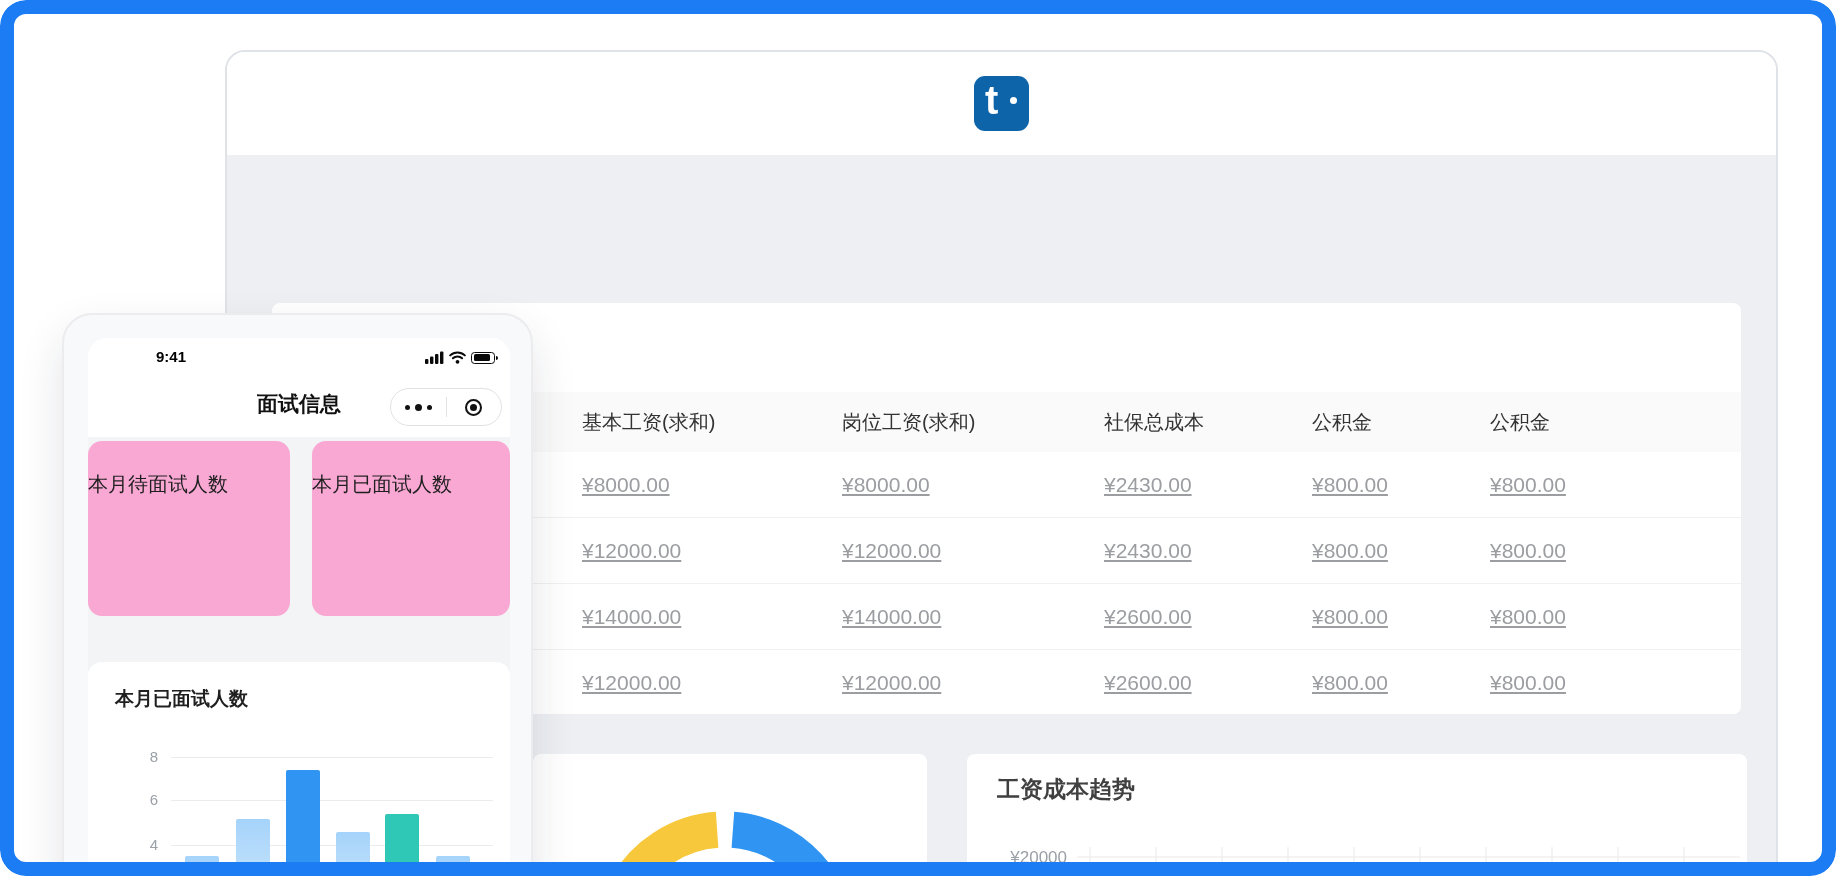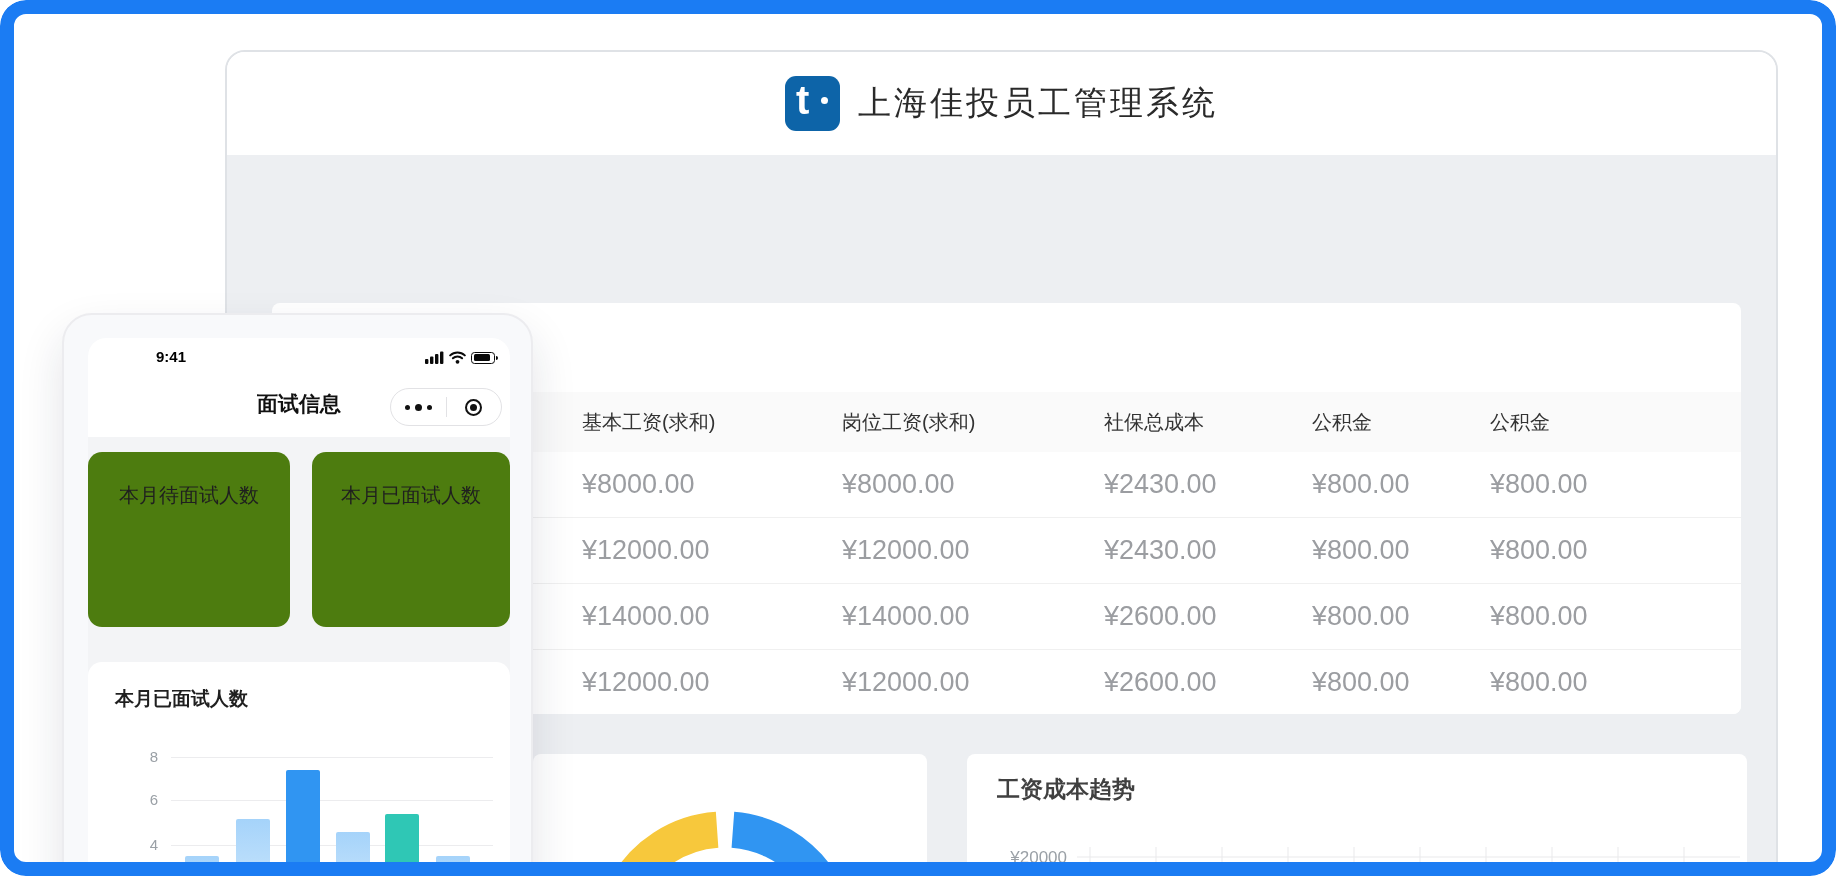--- a/index.html
+++ b/index.html
@@ -17,21 +17,21 @@
   .win-title{font-size:33px;color:#2a2a2a;font-weight:500;letter-spacing:3px;}
   .win-content{position:absolute;left:0;top:103px;right:0;bottom:0;background:#edeff2;}
 
   
   .table-card{position:absolute;left:45px;top:148px;width:1469px;height:411px;background:#ffffff;border-radius:8px;overflow:hidden;}
   .table-title{height:89px;display:flex;align-items:center;padding-left:27px;font-size:23px;color:#333333;font-weight:500;}
   .t-headband{position:relative;height:60px;background:#fafafa;}
   .t-headband span{position:absolute;top:0;line-height:60px;font-size:20px;color:#333333;font-weight:500;white-space:nowrap;}
   .t-row{position:relative;height:65px;background:#ffffff;}
   .t-row + .t-row{border-top:1px solid #f0f0f0;}
-  .t-row span{position:absolute;top:0;line-height:65px;font-size:27px;color:#9b9da1;white-space:nowrap;}
+  .t-row span{position:absolute;top:0;line-height:65px;font-size:21px;color:#9b9da1;white-space:nowrap;text-decoration:underline;}
 
   
   .donut-card{position:absolute;left:306px;top:599px;width:394px;height:300px;background:#ffffff;border-radius:8px;}
   .trend-card{position:absolute;left:740px;top:599px;width:780px;height:300px;background:#ffffff;border-radius:8px;}
   .trend-title{position:absolute;left:30px;top:20px;font-size:23px;color:#404040;font-weight:600;z-index:2;}
 
   
   .phone{position:absolute;left:62px;top:313px;width:471px;height:600px;background:#f8f9fb;
          border:2px solid #ececef;border-radius:30px;box-sizing:border-box;z-index:10;
          box-shadow:0 20px 45px rgba(25,35,60,.12);}
@@ -46,21 +46,21 @@
   .capsule{position:absolute;right:8px;top:50px;width:112px;height:38px;background:#ffffff;border:1.5px solid #e2e2e5;
            border-radius:20px;box-sizing:border-box;display:flex;align-items:center;}
   .cap-half{flex:1;display:flex;align-items:center;justify-content:center;height:100%;cursor:pointer;}
   .cap-divider{width:1px;height:20px;background:#e2e2e5;}
   .dots{display:flex;gap:5px;align-items:center;}
   .dots i{width:5px;height:5px;border-radius:50%;background:#111111;}
   .dots i.mid{width:7px;height:7px;}
   .target{width:17px;height:17px;border:2.5px solid #111111;border-radius:50%;position:relative;box-sizing:border-box;}
   .target i{position:absolute;left:50%;top:50%;width:7px;height:7px;margin:-3.5px 0 0 -3.5px;border-radius:50%;background:#111111;}
 
-  .stat-card{position:absolute;top:114px;height:175px;background:#4d7c0f;border-radius:14px;text-align:center;}
+  .stat-card{position:absolute;top:103px;height:175px;background:#f9a8d4;border-radius:14px;text-align:left;}
   .stat-card.c1{left:0;width:202px;}
   .stat-card.c2{left:224px;width:198px;}
   .stat-label{margin-top:30px;font-size:20px;color:#1f1f1f;font-weight:500;}
   .stat-value{margin-top:12px;font-size:54px;font-weight:700;color:#141414;letter-spacing:1px;}
 
   .barchart-card{position:absolute;left:0;top:324px;width:422px;height:260px;background:#ffffff;border-radius:14px;}
   .barchart-title{position:absolute;left:27px;top:24px;font-size:19px;font-weight:600;color:#1f1f1f;}
   .bc-grid{position:absolute;left:83px;width:322px;height:1px;background:#ececee;}
   .bc-tick{position:absolute;width:24px;text-align:right;font-size:15px;color:#9aa0a6;}
   .bc-bar{position:absolute;width:34px;border-radius:2px 2px 0 0;}
@@ -69,21 +69,20 @@
 <body>
 
 <div class="stage">
 
   <div class="window">
     <div class="win-header">
       <div class="logo">
         <span class="tee">t</span>
         <span class="tdot"></span>
       </div>
-      <div class="win-title">上海佳投员工管理系统</div>
     </div>
     <div class="win-content">
 
       <div class="table-card">
         <div class="table-title">部门工资汇总表</div>
         <div class="t-headband" id="t-headband">
             <span style="left: 310px;">基本工资(求和)</span>
             <span style="left: 570px;">岗位工资(求和)</span>
             <span style="left: 832px;">社保总成本</span>
             <span style="left: 1040px;">公积金</span>

